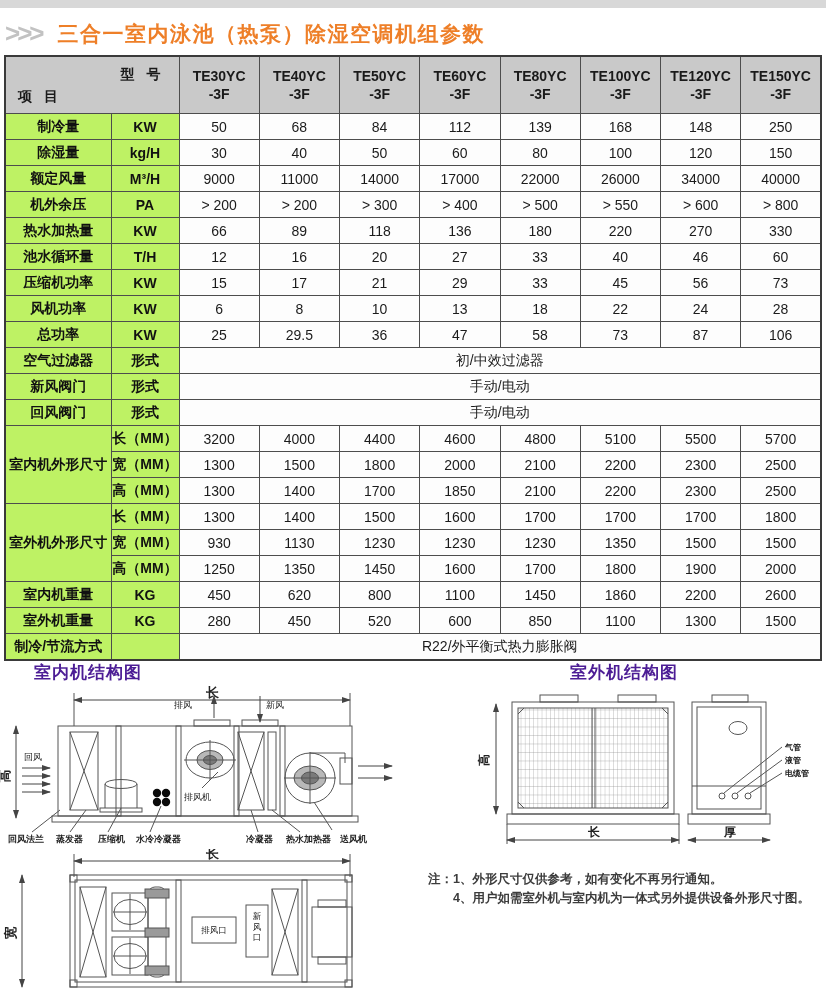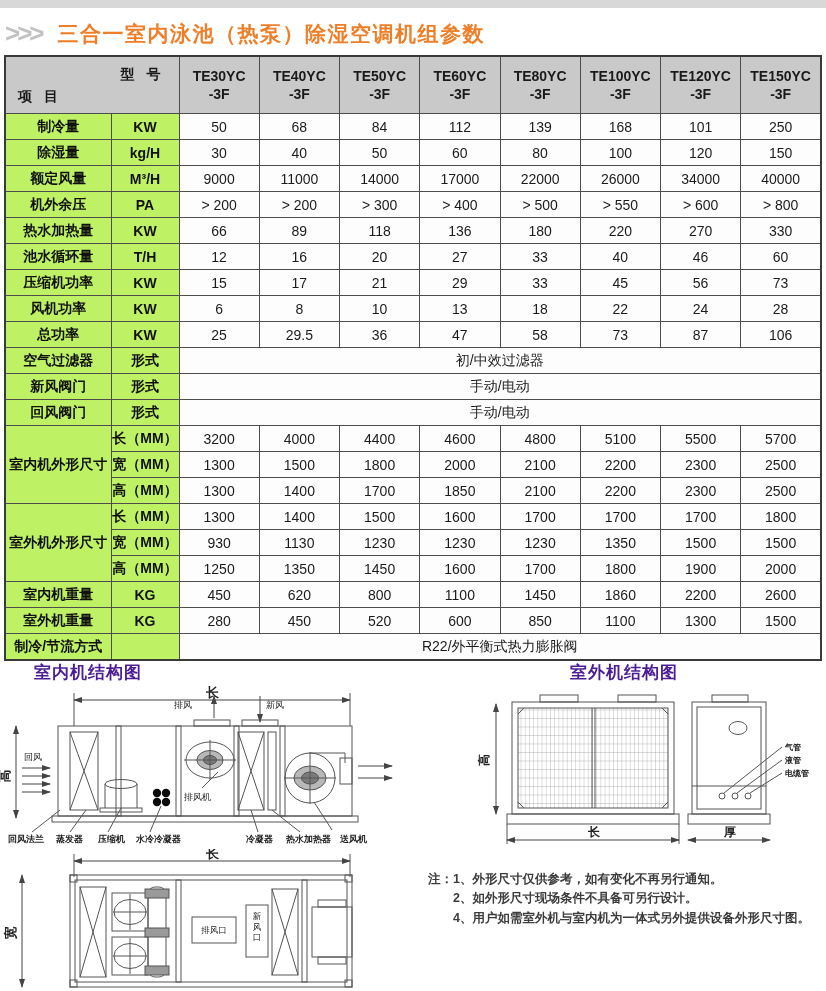--- a/index.html
+++ b/index.html
@@ -103,21 +103,21 @@
   <tbody id="spec-body">
       <tr>
         <td class="lbl">制冷量</td>
         <td class="unit">KW</td>
         <td class="val">50</td>
         <td class="val">68</td>
         <td class="val">84</td>
         <td class="val">112</td>
         <td class="val">139</td>
         <td class="val">168</td>
-        <td class="val">101</td>
+        <td class="val">148</td>
         <td class="val">250</td>
       </tr>
       <tr>
         <td class="lbl">除湿量</td>
         <td class="unit">kg/H</td>
         <td class="val">30</td>
         <td class="val">40</td>
         <td class="val">50</td>
         <td class="val">60</td>
         <td class="val">80</td>
@@ -545,18 +545,17 @@
         <text x="361" y="66">气管</text>
         <text x="361" y="79">液管</text>
         <text x="361" y="92">电缆管</text>
       </g>
     </svg>
 
     <div class="notes">
       <span class="notes-prefix">注：</span>
       <div class="notes-lines" id="notes-lines">
           <div class="note-line">1、外形尺寸仅供参考，如有变化不再另行通知。</div>
-          <div class="note-line">2、如外形尺寸现场条件不具备可另行设计。</div>
           <div class="note-line">4、用户如需室外机与室内机为一体式另外提供设备外形尺寸图。</div>
         </div>
     </div>
   </div>
 </div>
 
 </body></html>

